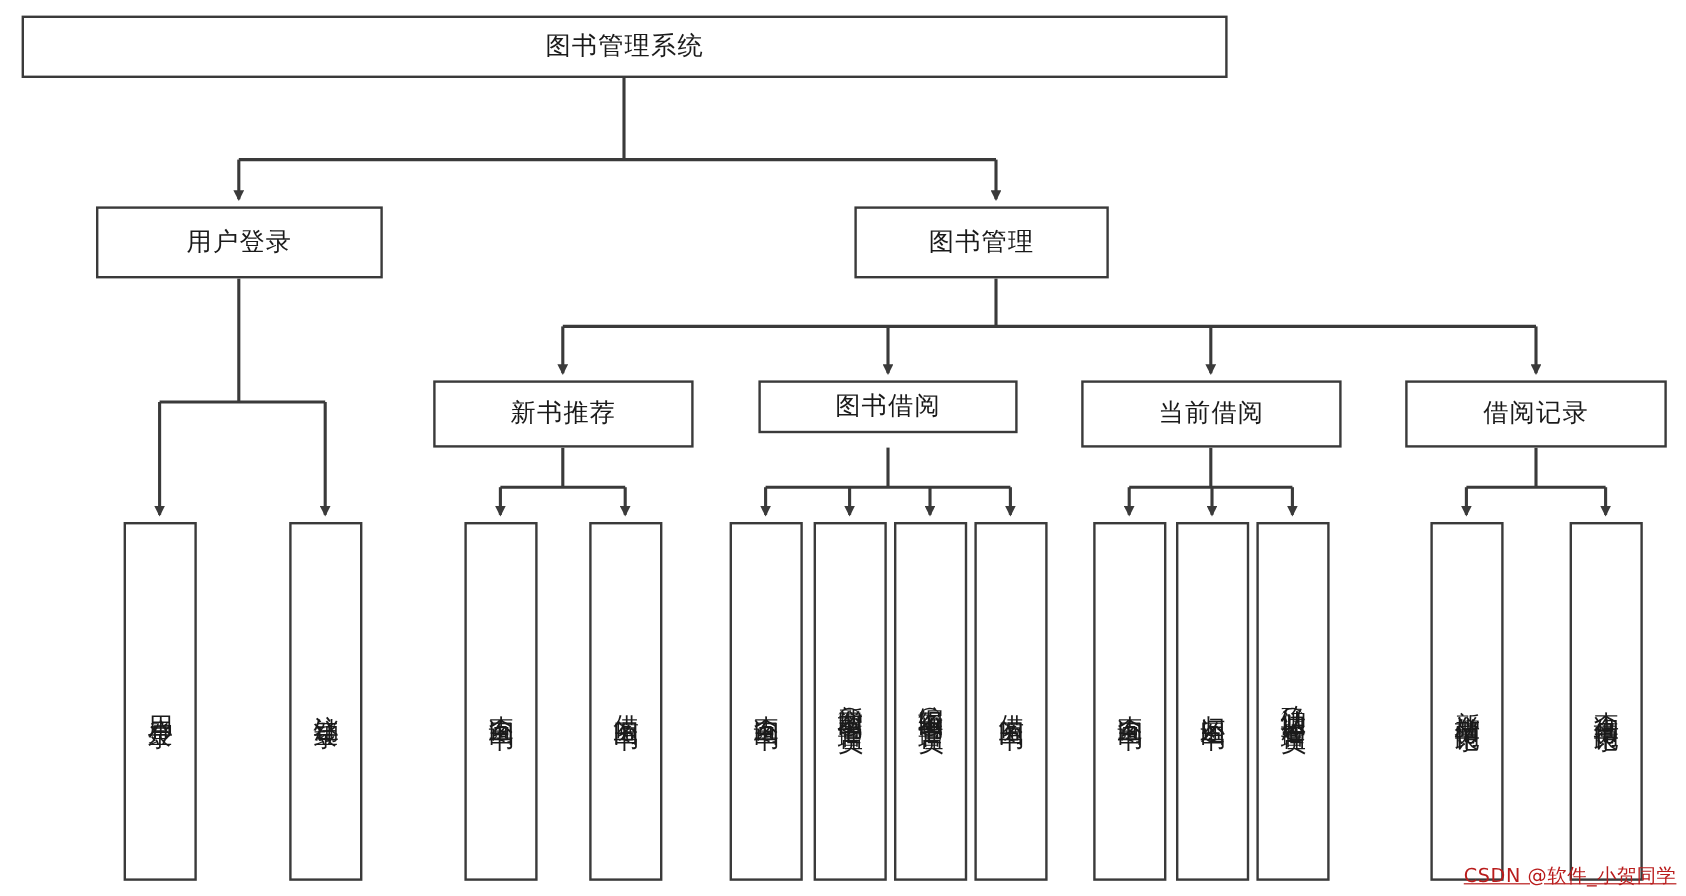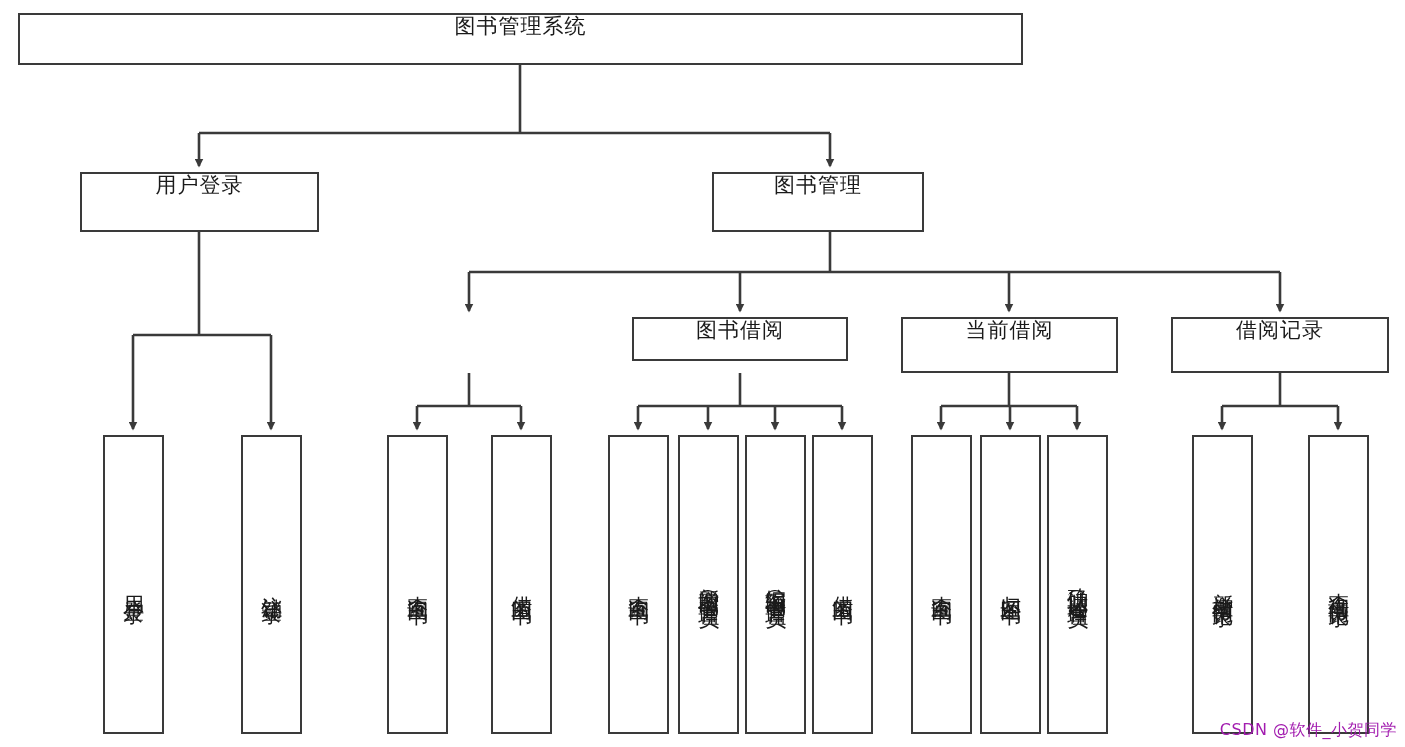--- a/index.html
+++ b/index.html
@@ -25,20 +25,21 @@
     width: 1405px;
     height: 747px;
     pointer-events: none;
   }
   .node {
     position: absolute;
     box-sizing: border-box;
     border: 2px solid #3a3a3a;
     background: #ffffff;
     display: flex;
+    align-items: center;
     justify-content: center;
     color: #1a1a1a;
   }
   .node-h {
     font-size: 21px;
     letter-spacing: 1px;
     line-height: 1.1;
     white-space: nowrap;
   }
   .node-v {
@@ -48,23 +49,24 @@
     line-height: 1.45;
     letter-spacing: 3px;
     white-space: nowrap;
     text-align: center;
   }
   .watermark {
     position: absolute;
     right: 8px;
     bottom: 6px;
     font-size: 16px;
-    color: #a21caf;
+    color: #b91c1c;
     letter-spacing: 0.5px;
     white-space: nowrap;
+    text-decoration: underline;
   }
 </style>
 </head>
 <body>
 
 <div id="canvas">
 
   <svg id="edges" viewBox="0 0 1405 747" xmlns="http://www.w3.org/2000/svg">
     <defs>
       <marker id="arrow" markerWidth="9" markerHeight="9" refX="7.5" refY="4.5" orient="auto" markerUnits="userSpaceOnUse">
@@ -119,20 +121,23 @@
     <span>图书管理系统</span>
   </div>
 
   <div class="node node-h" style="left:80px; top:172px; width:239px; height:60px;">
     <span>用户登录</span>
   </div>
   <div class="node node-h" style="left:712px; top:172px; width:212px; height:60px;">
     <span>图书管理</span>
   </div>
 
+  <div class="node node-h" style="left:361px; top:317px; width:217px; height:56px;">
+    <span>新书推荐</span>
+  </div>
   <div class="node node-h" style="left:632px; top:317px; width:216px; height:44px;">
     <span>图书借阅</span>
   </div>
   <div class="node node-h" style="left:1171px; top:317px; width:218px; height:56px;">
     <span>借阅记录</span>
   </div>
   <div class="node node-h" style="left:901px; top:317px; width:217px; height:56px;">
     <span>当前借阅</span>
   </div>
 

